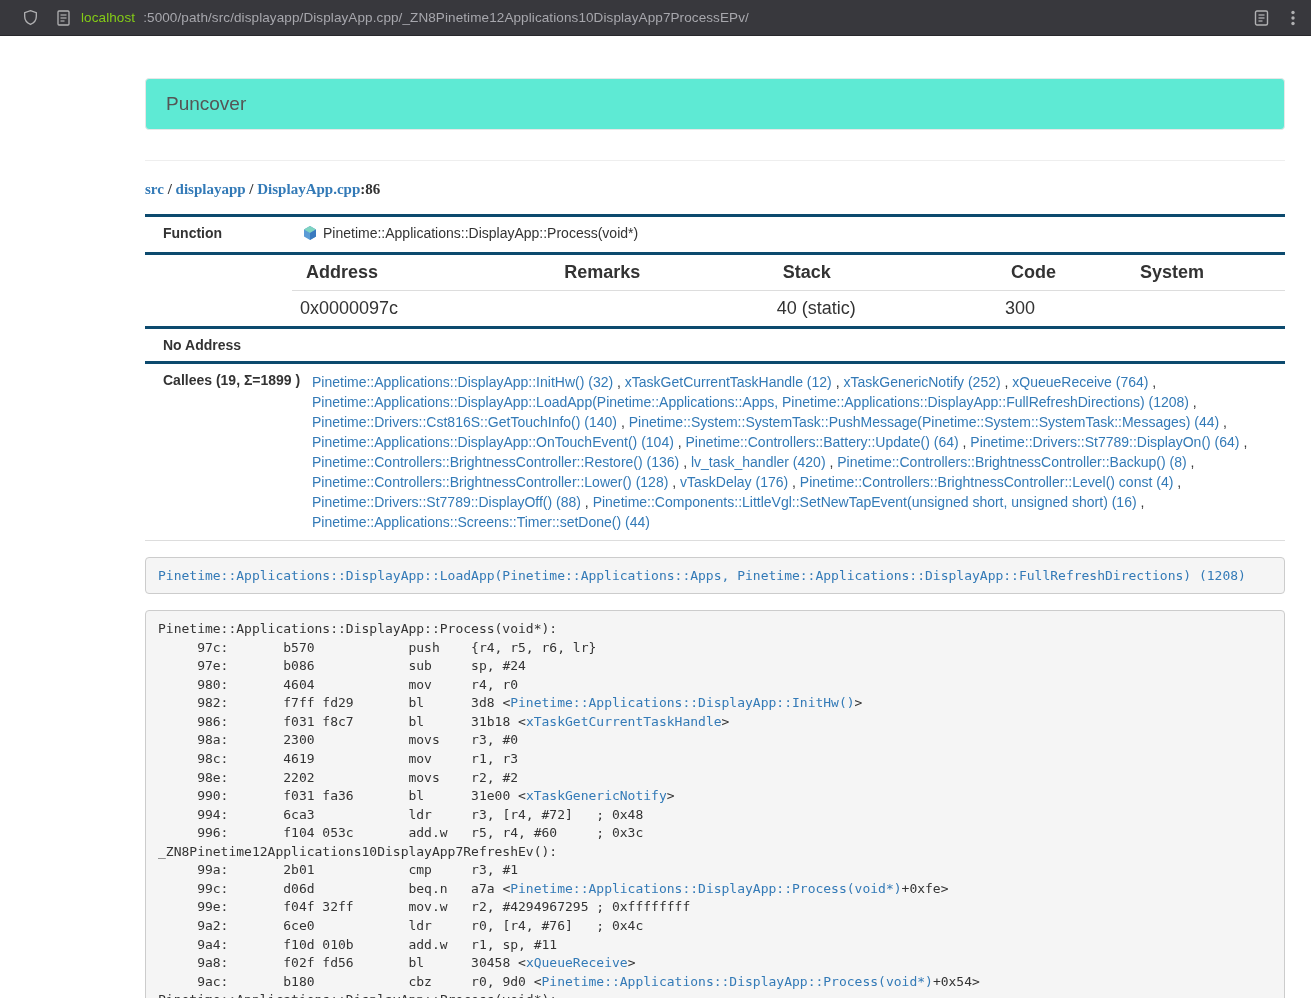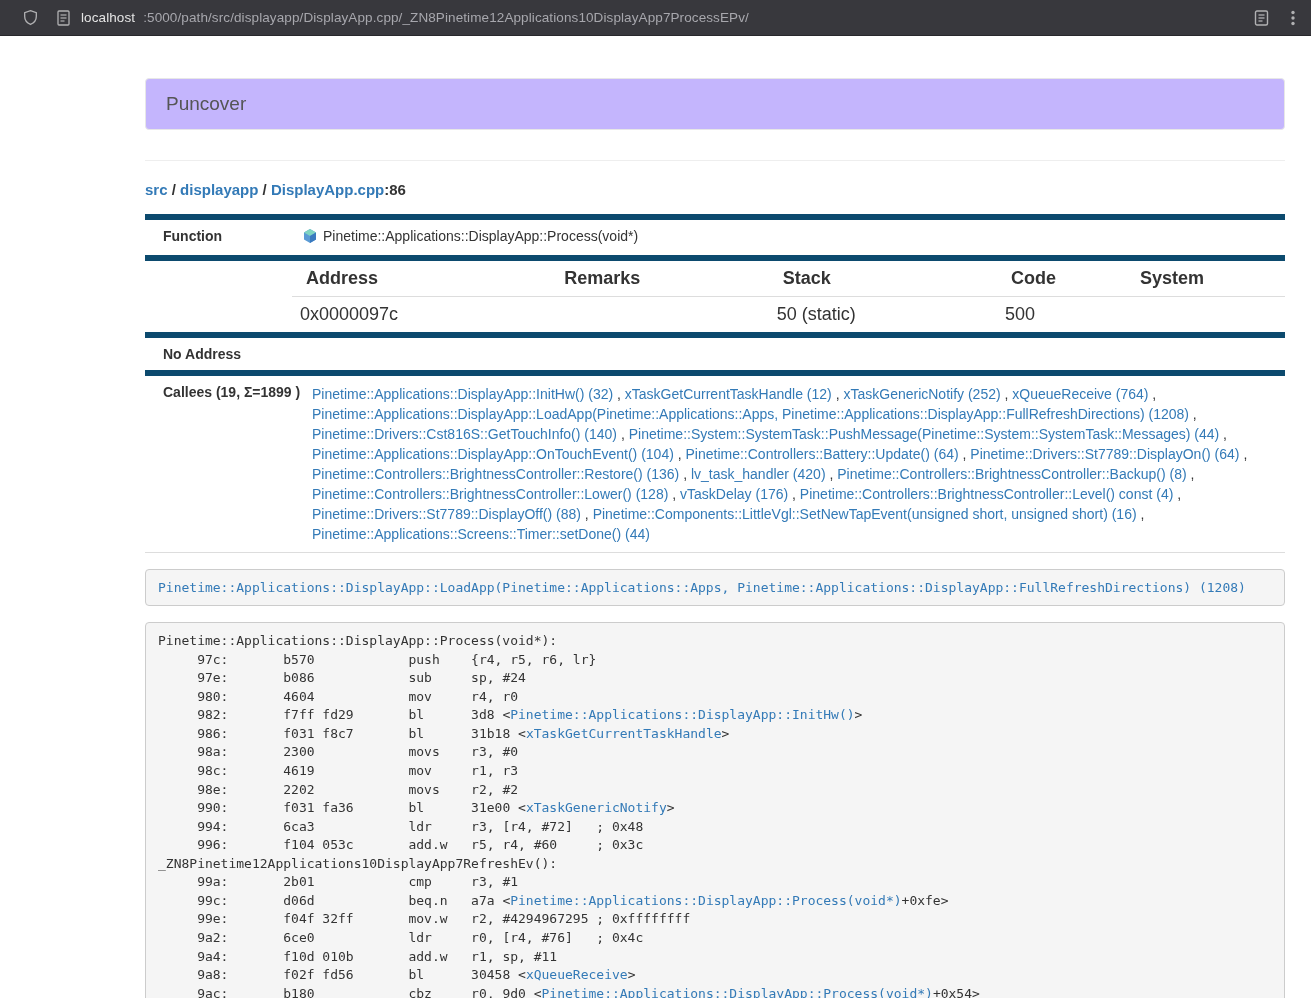--- a/index.html
+++ b/index.html
@@ -15,42 +15,42 @@
     height: 36px; background: #38383d; border-bottom: 1px solid #28282c;
     display: flex; align-items: center;
   }
   .tb-icon { display: inline-flex; align-items: center; justify-content: center; flex: 0 0 auto; }
   .i-shield { margin-left: 23px; }
   .i-page { margin-left: 19px; }
   .url-text {
     margin-left: 11px; font-size: 13.5px; letter-spacing: 0.1px;
     white-space: nowrap; overflow: hidden; flex: 1 1 auto; cursor: text;
   }
-  .url-domain { color: #e5e5e5; }
+  .url-domain { color: #84cc16; }
   .url-path { color: #a7a7ad; margin-left: 8px; }
   .i-reader { margin-right: 22px; }
   .i-kebab { margin-right: 16px; }
   
   .container { width: 1140px; margin-left: 145px; }
   .navbar {
     margin-top: 42px; height: 52px;
-    background: #c4b5fd; border: 1px solid #e7e7e7; border-radius: 4px;
+    background: #5eead4; border: 1px solid #e7e7e7; border-radius: 4px;
     display: flex; align-items: center;
   }
   .brand { padding-left: 20px; font-size: 19px; color: #555; cursor: pointer; }
   hr.rule { border: 0; border-top: 1px solid #eeeeee; margin: 30px 0 0 0; }
   a { color: #337ab7; text-decoration: none; cursor: pointer; }
-  .breadcrumb { margin: 20px 0 16px 0; font-size: 15px; font-weight: bold; }
+  .breadcrumb { margin: 20px 0 16px 0; font-size: 15px; font-weight: bold; font-family: Liberation Serif, serif; }
   .bc-sep, .bc-suffix { color: #333; }
   
   table.fn-table {
     width: 100%; border-collapse: collapse; font-size: 14px; color: #333;
     table-layout: fixed;
   }
-  table.fn-table > tbody > tr { border-top: 6px solid #0c4a6e; }
+  table.fn-table > tbody > tr { border-top: 3px solid #0c4a6e; }
   table.fn-table > tbody > tr:last-child { border-bottom: 1px solid #ddd; }
   th.lbl {
     width: 147px; text-align: left; vertical-align: top;
     padding: 8px 4px 8px 18px; font-weight: bold; white-space: nowrap;
   }
   td.val { padding: 8px 8px 8px 10px; vertical-align: top; }
   .fn-icon { display: inline-block; vertical-align: -3px; margin-right: 5px; }
   td.nested-wrap { padding: 0; }
   table.nested { width: 100%; border-collapse: collapse; font-size: 18px; }
   table.nested th {
@@ -143,22 +143,22 @@
               <tr>
                 <th class="col-address">Address</th>
                 <th class="col-remarks">Remarks</th>
                 <th class="col-stack">Stack</th>
                 <th class="col-code">Code</th>
                 <th class="col-static">System</th>
               </tr>
               <tr>
                 <td>0x0000097c</td>
                 <td></td>
-                <td>50 (static)</td>
-                <td>500</td>
+                <td>40 (static)</td>
+                <td>300</td>
                 <td></td>
               </tr>
             </tbody>
           </table>
         </td>
       </tr>
       <tr>
         <th class="lbl">No Address</th>
         <td class="val"></td>
       </tr>

